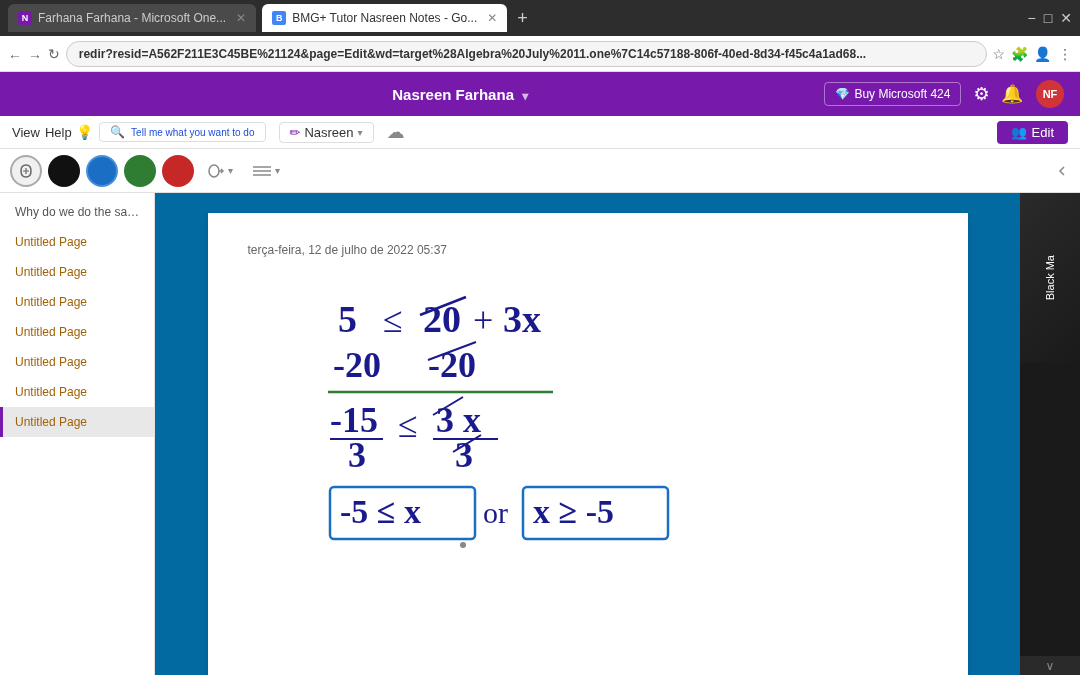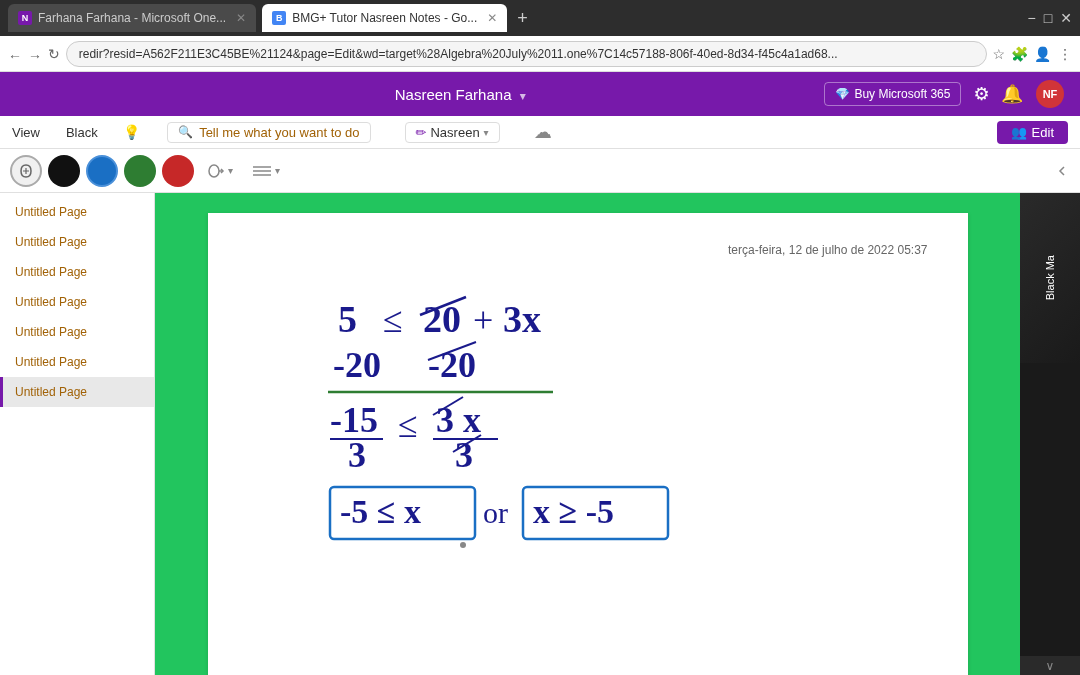--- a/index.html
+++ b/index.html
@@ -13,33 +13,33 @@
     .tab-icon { width: 14px; height: 14px; border-radius: 2px; }
     .tab-icon.onenote { background: #7719aa; display: flex; align-items: center; justify-content: center; color: white; font-size: 9px; font-weight: bold; }
     .tab-icon.google { background: #4285f4; display: flex; align-items: center; justify-content: center; color: white; font-size: 9px; font-weight: bold; }
     .tab-close { font-size: 12px; color: #888; margin-left: 4px; cursor: pointer; }
     .new-tab { color: #ccc; font-size: 18px; margin-left: 4px; cursor: pointer; }
     .browser-controls { margin-left: auto; display: flex; gap: 8px; color: #ccc; font-size: 14px; }
     .win-btn { cursor: pointer; }
 
     
     .address-bar { background: #fff; height: 36px; display: flex; align-items: center; padding: 0 8px; gap: 6px; border-bottom: 1px solid #ddd; }
-    .address-input { flex: 1; background: #f5f5f5; border: 1px solid #ccc; border-radius: 16px; height: 26px; padding: 0 12px; font-size: 12px; color: #333; }
+    .address-input { flex: 1; background: #f5f5f5; border: 1px solid #ccc; border-radius: 16px; height: 26px; padding: 0 12px; font-size: 12px; color: #333; font-weight: bold; }
     .addr-icon { font-size: 14px; color: #666; cursor: pointer; }
 
     
     .app-bar { background: #7719aa; height: 44px; display: flex; align-items: center; padding: 0 16px; gap: 12px; }
-    .app-bar-title { color: white; font-size: 15px; font-weight: 400; flex: 1; text-align: center; }
+    .app-bar-title { color: white; font-size: 15px; font-weight: 700; flex: 1; text-align: center; }
     .app-bar-actions { display: flex; align-items: center; gap: 12px; margin-left: auto; }
     .buy-btn { color: white; font-size: 12px; border: 1px solid rgba(255,255,255,0.4); border-radius: 4px; padding: 4px 10px; cursor: pointer; display: flex; align-items: center; gap: 4px; }
     .app-icon-btn { color: white; font-size: 18px; cursor: pointer; }
     .avatar-btn { width: 28px; height: 28px; background: #d13438; border-radius: 50%; color: white; font-size: 11px; font-weight: bold; display: flex; align-items: center; justify-content: center; cursor: pointer; }
 
     
-    .menu-bar { background: white; height: 32px; display: flex; align-items: center; padding: 16px 12px; gap: 26px; border-bottom: 1px solid #e0e0e0; }
+    .menu-bar { background: white; height: 32px; display: flex; align-items: center; padding: 16px 12px; gap: 5px; border-bottom: 1px solid #e0e0e0; }
     .menu-item { font-size: 13px; color: #333; cursor: pointer; }
     .menu-lightbulb { font-size: 14px; color: #888; }
     .tell-me { flex: 0 0 auto; display: flex; align-items: center; gap: 6px; color: #888; font-size: 13px; border: 1px solid #ddd; border-radius: 4px; padding: 2px 10px; cursor: pointer; }
     .editing-btn { display: flex; align-items: center; gap: 4px; font-size: 13px; color: #333; border: 1px solid #ddd; border-radius: 4px; padding: 2px 10px; cursor: pointer; margin-left: 8px; }
     .editing-icon { color: #7719aa; font-size: 13px; }
     .share-btn { margin-left: auto; background: #7719aa; color: white; font-size: 13px; border: none; border-radius: 4px; padding: 4px 14px; cursor: pointer; display: flex; align-items: center; gap: 4px; }
     .insights-btn { color: #888; font-size: 18px; cursor: pointer; margin-left: 8px; }
 
     
     .toolbar { background: white; height: 44px; display: flex; align-items: center; padding: 0 10px; gap: 6px; border-bottom: 1px solid #e0e0e0; }
@@ -55,21 +55,21 @@
     .main-layout { display: flex; height: calc(675px - 36px - 36px - 44px - 32px - 44px); }
 
     
     .sidebar { width: 155px; background: white; border-right: 1px solid #e0e0e0; overflow-y: auto; padding: 4px 0; }
     .sidebar-item { padding: 8px 12px; font-size: 12px; color: #a16207; cursor: pointer; border-left: 3px solid transparent; }
     .sidebar-item.active { background: #e8e8e8; border-left: 3px solid #7719aa; font-weight: 500; }
     .sidebar-item.special { color: #555; font-size: 12px; white-space: nowrap; overflow: hidden; text-overflow: ellipsis; }
     .add-page { padding: 8px 12px; font-size: 13px; color: #555; cursor: pointer; border-top: 1px solid #e0e0e0; margin-top: 4px; }
 
     
-    .content-area { flex: 1; background: #22c55e; overflow: auto; position: relative; text-align: right; }
+    .content-area { flex: 1; background: #0369a1; overflow: auto; position: relative; }
     .page-content { background: white; margin: 20px auto; width: 760px; min-height: 500px; box-shadow: 0 1px 4px rgba(0,0,0,0.15); padding: 30px 40px; position: relative; }
     .page-date { font-size: 12px; color: #666; margin-bottom: 20px; }
 
     
     .right-panel { width: 60px; background: #1a1a1a; position: relative; overflow: hidden; }
     .video-overlay { position: absolute; top: 0; right: 0; width: 60px; height: 170px; background: linear-gradient(135deg, #2a2a2a 0%, #1a1a1a 100%); display: flex; align-items: center; justify-content: center; }
     .black-label { color: white; font-size: 11px; writing-mode: vertical-rl; transform: rotate(180deg); }
     .panel-scroll { position: absolute; bottom: 0; left: 0; right: 0; height: 20px; background: #2a2a2a; display: flex; align-items: center; justify-content: center; color: #888; font-size: 12px; cursor: pointer; }
 
     
@@ -110,35 +110,35 @@
 
 <div class="app-bar">
   <div style="width:80px"></div>
   <div class="app-bar-title">
     <span>Nasreen Farhana</span>
     <span style="font-size:12px; color:rgba(255,255,255,0.7); margin-left:4px;">▾</span>
   </div>
   <div class="app-bar-actions">
     <div class="buy-btn">
       <span>💎</span>
-      <span>Buy Microsoft 365</span>
+      <span>Buy Microsoft 424</span>
     </div>
     <span class="app-icon-btn">⚙</span>
     <span class="app-icon-btn">🔔</span>
     <div class="avatar-btn">NF</div>
   </div>
 </div>
 
 <div class="menu-bar">
   <span class="menu-item">View</span>
-  <span class="menu-item">Black</span>
+  <span class="menu-item">Help</span>
   <span class="menu-lightbulb">💡</span>
   <div class="tell-me">
     <span style="font-size:12px;">🔍</span>
-    <span style="font-size:13px; color:#a16207;">Tell me what you want to do</span>
+    <span style="font-size:10px; color:#1d4ed8;">Tell me what you want to do</span>
   </div>
   <div class="editing-btn">
     <span class="editing-icon">✏</span>
     <span>Nasreen</span>
     <span style="font-size:10px; color:#888;">▾</span>
   </div>
   <span class="insights-btn">☁</span>
   <button class="share-btn">
     <span>👥</span>
     <span>Edit</span>
@@ -175,20 +175,21 @@
   <div style="margin-left:auto; display:flex; align-items:center;">
     <svg width="16" height="16" viewBox="0 0 16 16">
       <polyline points="10,4 6,8 10,12" fill="none" stroke="#888" stroke-width="1.5"></polyline>
     </svg>
   </div>
 </div>
 
 <div class="main-layout">
 
   <div class="sidebar">
+    <div class="sidebar-item special">Why do we do the same...</div>
     <div class="sidebar-item">Untitled Page</div>
     <div class="sidebar-item">Untitled Page</div>
     <div class="sidebar-item">Untitled Page</div>
     <div class="sidebar-item">Untitled Page</div>
     <div class="sidebar-item">Untitled Page</div>
     <div class="sidebar-item">Untitled Page</div>
     <div class="sidebar-item active">Untitled Page</div>
   </div>
 
   <div class="content-area">

